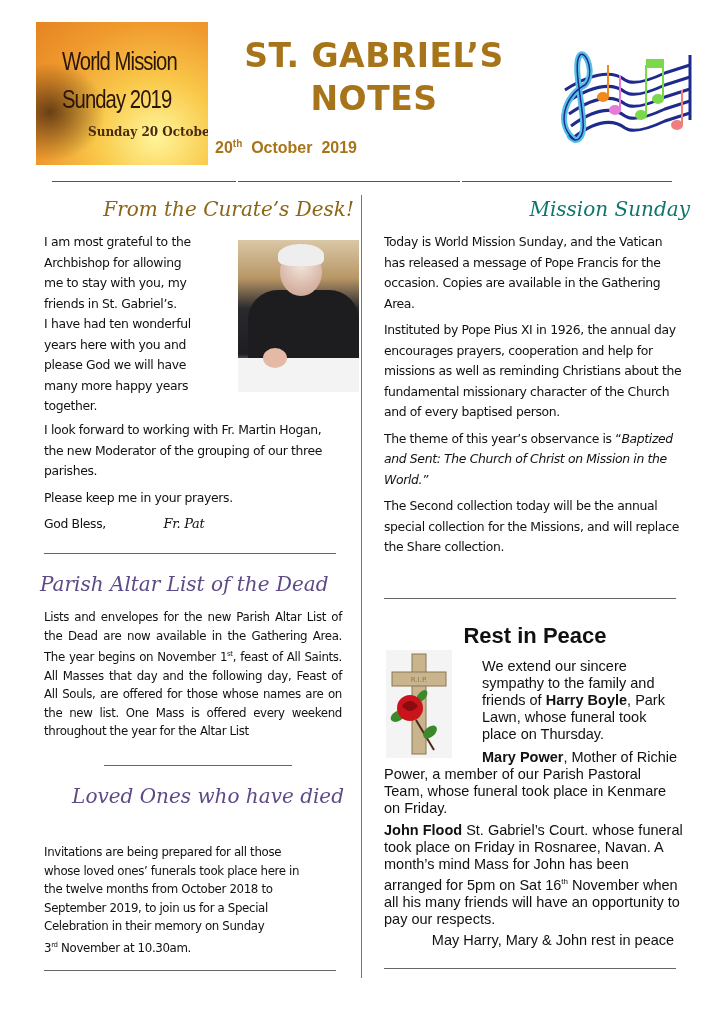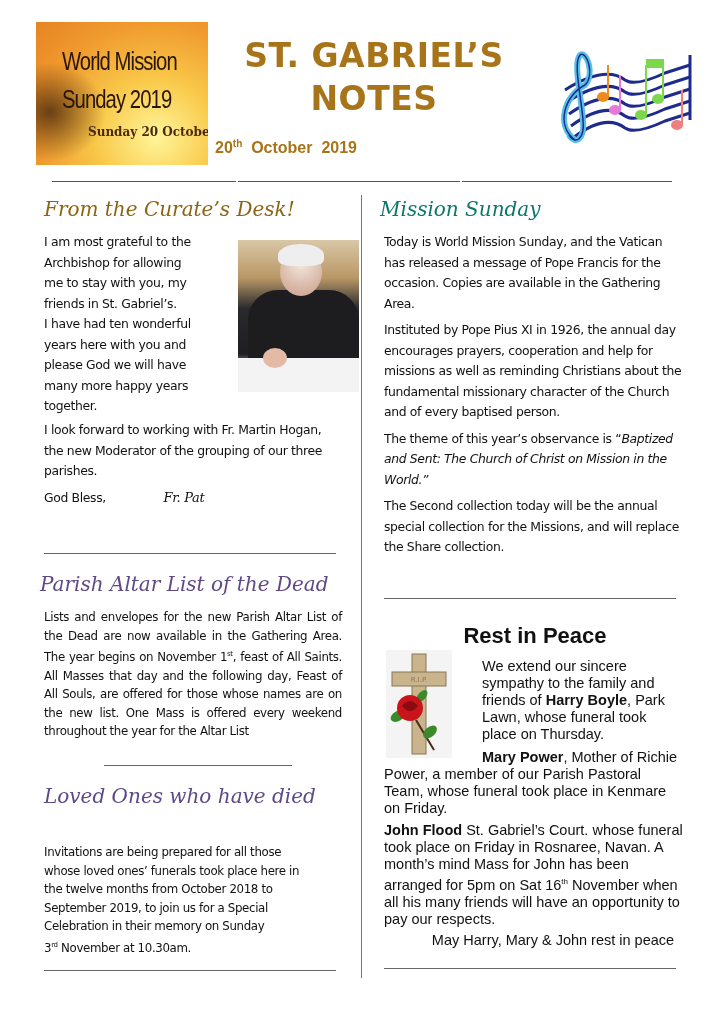--- a/index.html
+++ b/index.html
@@ -40,21 +40,21 @@
 
   .music { position: absolute; left: 545px; top: 35px; width: 150px; height: 120px; }
 
   .topline { position: absolute; top: 181px; height: 1px; background: #555; }
 
   .vdivider { position: absolute; left: 361px; top: 195px; width: 1px; height: 783px; background: #777; }
 
   
   .col { position: absolute; }
   .h-script {
-    font-family: "DejaVu Serif", serif; font-style: italic; text-align: left;
+    font-family: "DejaVu Serif", serif; font-style: italic; text-align: right;
   }
   .body-text {
     font-family: "DejaVu Sans", sans-serif; font-size: 12.4px; line-height: 20.5px; color: #111;
     letter-spacing: -0.35px;
   }
   .para { margin-bottom: 6px; }
   .justify { text-align: justify; }
   .rule { height: 1px; background: #666; }
 
   .photo {
@@ -138,20 +138,21 @@
 <div class="photo">
   <div class="body"></div>
   <div class="head"></div>
   <div class="hair"></div>
   <div class="paper"></div>
   <div class="hand"></div>
 </div>
 
 <div class="col body-text" style="left:44px;top:420px;width:300px;">
   <p class="para">I look forward to working with Fr. Martin Hogan, the new Moderator of the grouping of our three parishes.</p>
+  <p class="para">Please keep me in your prayers.</p>
   <p class="para">
     <span>God Bless,</span>
     <span style="font-family:'DejaVu Serif',serif;font-style:italic;margin-left:54px;font-size:13px;">Fr. Pat</span>
   </p>
 </div>
 <div class="col rule" style="left:44px;top:553px;width:292px;"></div>
 
 <div class="col h-script" style="left:40px;top:572px;width:320px;font-size:20px;color:#5e4a86;text-align:left;">Parish Altar List of the Dead</div>
 <div class="col body-text justify" style="left:44px;top:608px;width:298px;font-size:11.8px;line-height:18.6px;">
   <span>Lists and envelopes for the new Parish Altar List of the Dead are now available in the Gathering Area.  The year begins on November 1</span><sup style="font-size:7px;">st</sup><span>, feast of All Saints.  All Masses that day and the following day, Feast of All Souls, are offered for those whose names are on the new list. One Mass is offered every weekend throughout the year for the Altar List</span>

